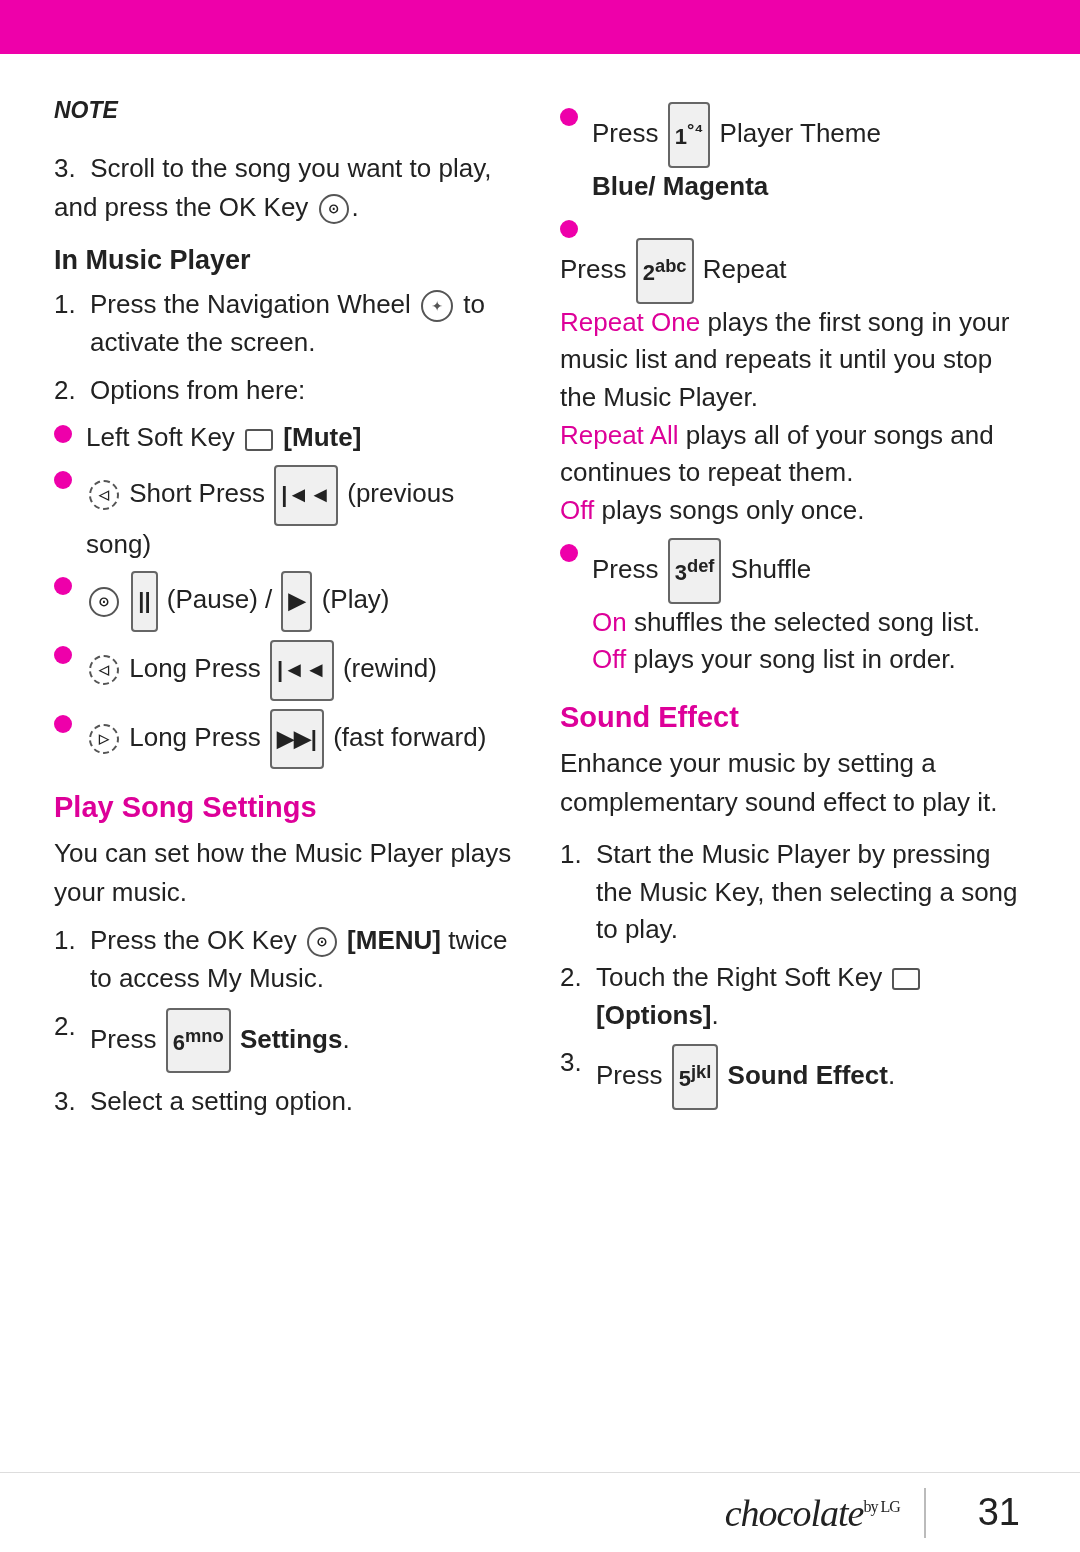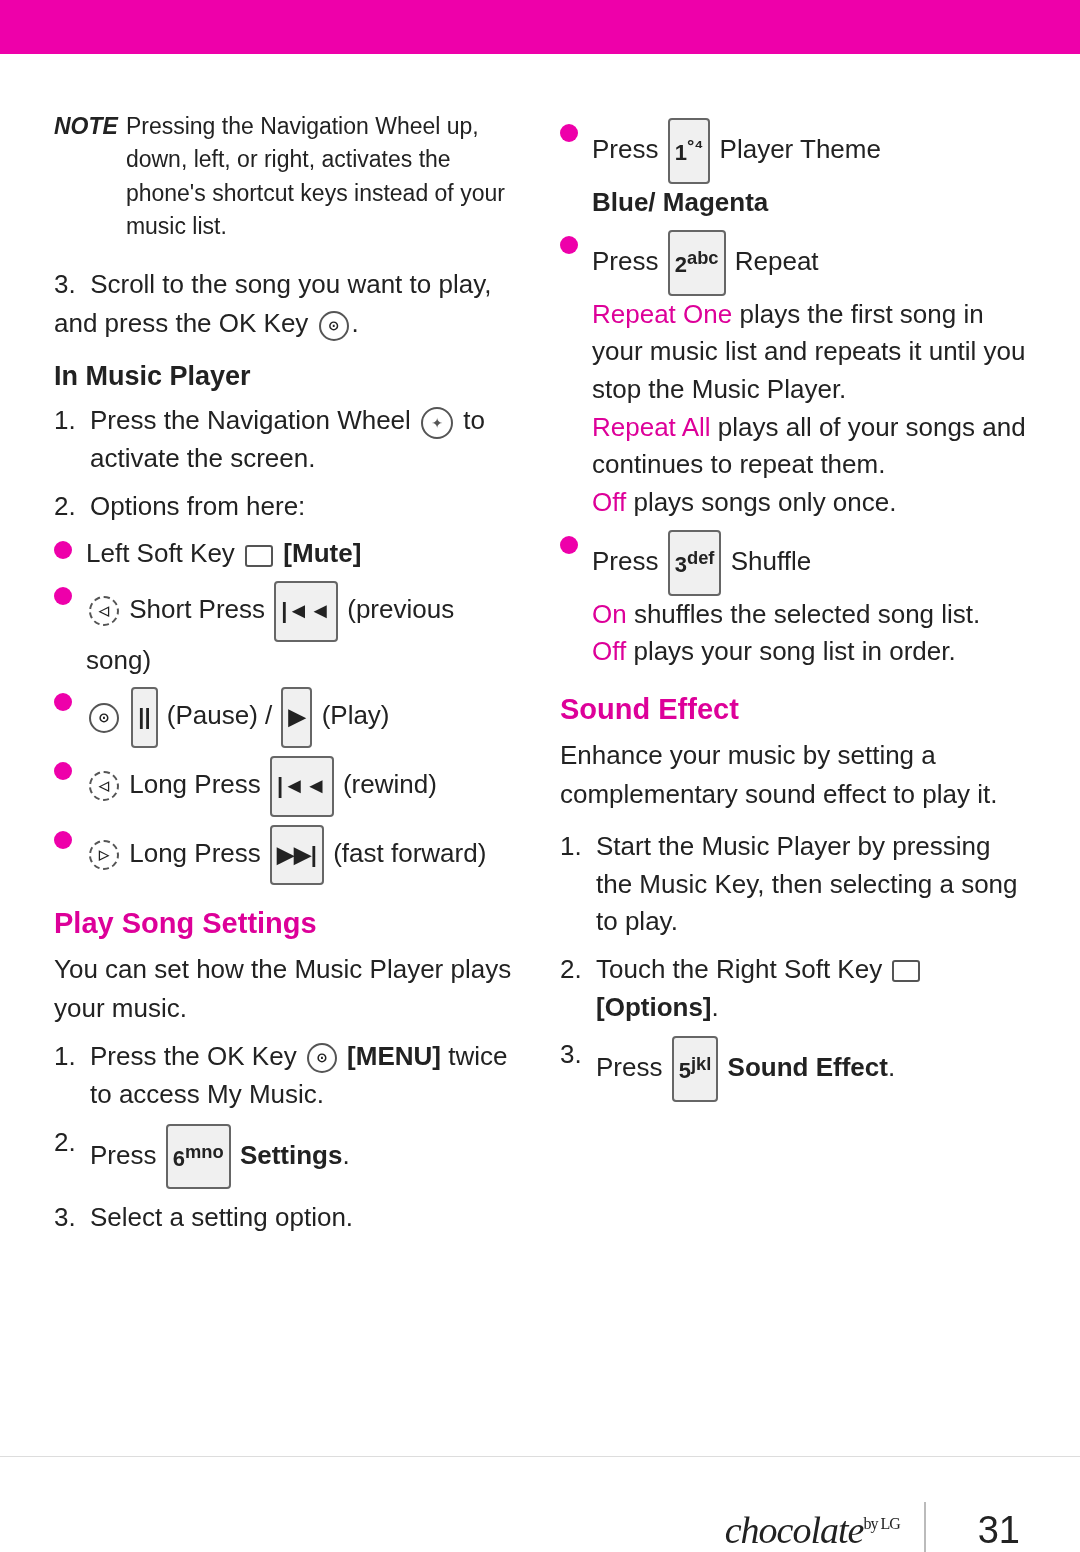--- a/index.html
+++ b/index.html
@@ -16,21 +16,20 @@
     .top-bar {
       width: 100%;
       height: 54px;
       background: #ee00aa;
     }
     .content-area {
       display: flex;
       flex-direction: row;
       padding: 40px 54px 0 54px;
       gap: 40px;
-      margin-top: 16px;
     }
     .left-col {
       flex: 1 1 0;
       min-width: 0;
     }
     .right-col {
       flex: 1 1 0;
       min-width: 0;
     }
     .note-block {
@@ -146,25 +145,25 @@
     .nav-icon::after {
       content: '✦';
       font-size: 14px;
       color: #555;
     }
     .bottom-bar {
       position: absolute;
       bottom: 0;
       left: 0;
       width: 100%;
-      height: 96px;
+      height: 80px;
       background: #ffffff;
       border-top: 1px solid #ddd;
       display: flex;
-      align-items: flex-end;
+      align-items: center;
       justify-content: flex-end;
       padding-right: 60px;
     }
     .brand-text {
       font-family: Georgia, serif;
       font-size: 38px;
       color: #222;
       letter-spacing: -1px;
     }
     .brand-choc {
@@ -204,21 +203,20 @@
 <body>
 
 <div class="top-bar"></div>
 
 <div class="content-area">
 
   <div class="left-col">
 
     <div class="note-block">
       <span class="note-label">NOTE</span>
-      <span class="note-text">Pressing the Navigation Wheel up, down, left, or right, activates the phone's shortcut keys instead of your music list.</span>
     </div>
 
     <div class="section-text">
       3. &nbsp;Scroll to the song you want to play, and press the OK Key <span class="ok-icon">⊙</span>.
     </div>
 
     <div class="section-heading">In Music Player</div>
 
     <ol class="numbered-list">
       <li>
@@ -279,21 +277,21 @@
 
   <div class="right-col">
 
     <ul class="bullet-list" style="margin-top:8px;">
 
       <li>
         <span class="bullet-dot"></span>
         <span class="bullet-content">Press <span class="kbd">1<sup>°⁴</sup></span> Player Theme<br><span class="bold">Blue/ Magenta</span></span>
       </li>
 
-      <li style="align-items:flex-start;">
+      <li style="align-items:flex-start;flex-direction:column;">
         <span class="bullet-dot"></span>
         <span class="bullet-content">
           Press <span class="kbd">2<sup>abc</sup></span> Repeat<br>
           <span class="pink">Repeat One</span> plays the first song in your music list and repeats it until you stop the Music Player.<br>
           <span class="pink">Repeat All</span> plays all of your songs and continues to repeat them.<br>
           <span class="pink">Off</span> plays songs only once.
         </span>
       </li>
 
       <li style="align-items:flex-start;">

